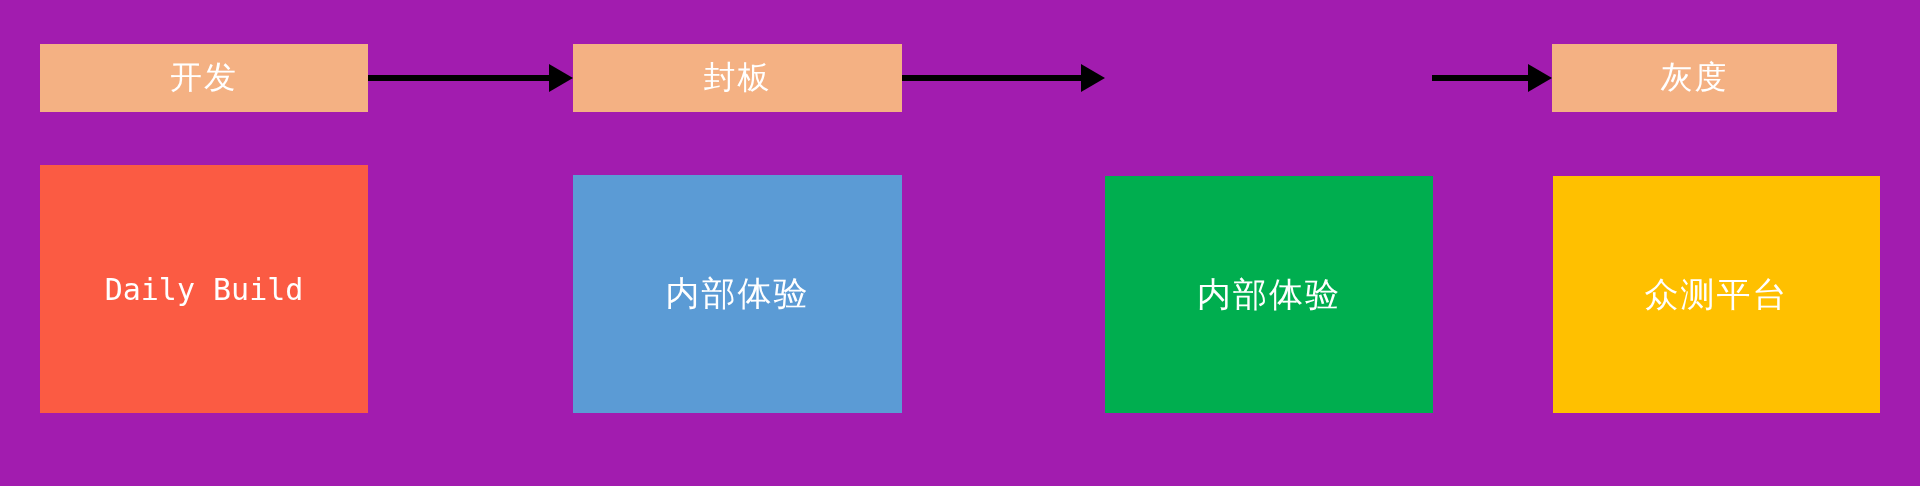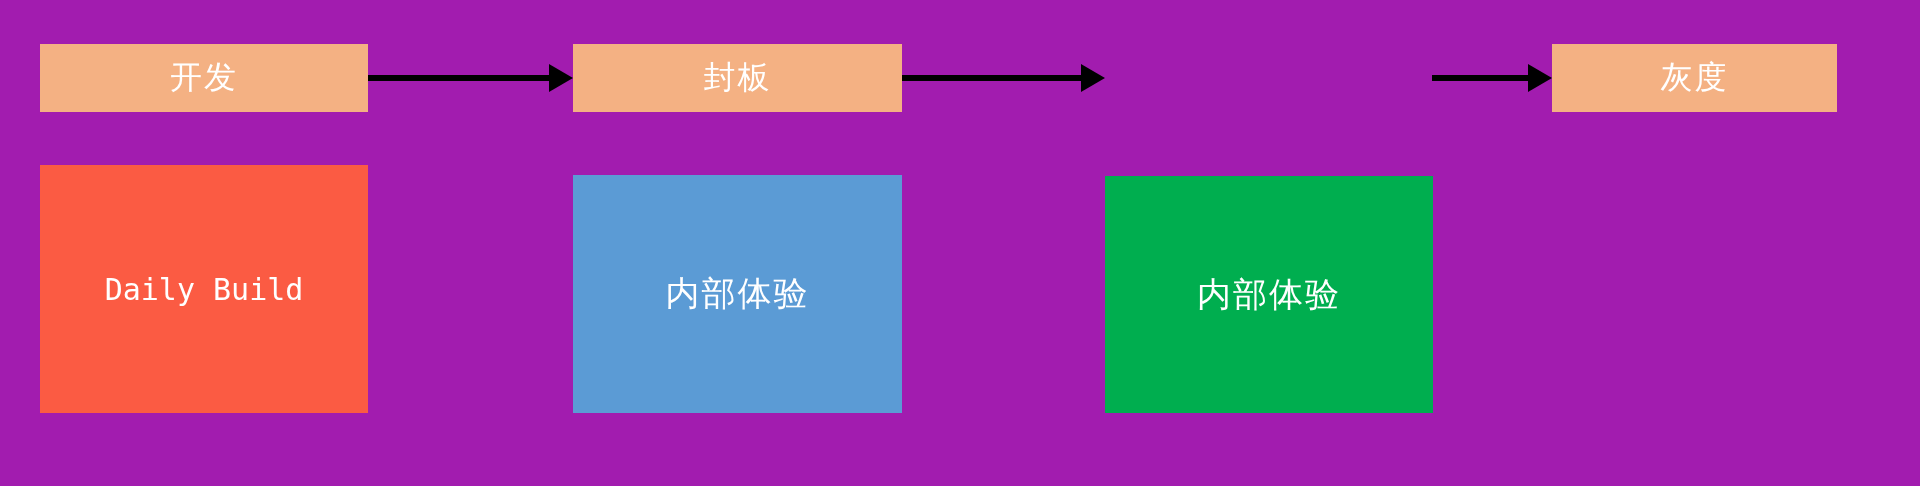--- a/index.html
+++ b/index.html
@@ -103,14 +103,17 @@
   </div>
 
   <div class="box platform-box" style="left: 573px; top: 175px; width: 329px; height: 238px; background-color: rgb(91, 155, 213);">
     <span class="cn-label">内部体验</span>
   </div>
 
   <div class="box platform-box" style="left: 1105px; top: 176px; width: 328px; height: 237px; background-color: rgb(0, 174, 79);">
     <span class="cn-label">内部体验</span>
   </div>
 
+  <div class="box platform-box" style="left: 1553px; top: 176px; width: 327px; height: 237px; background-color: rgb(255, 192, 0);">
+    <span class="cn-label">众测平台</span>
+  </div>
 
 </div>
 
 </body></html>

